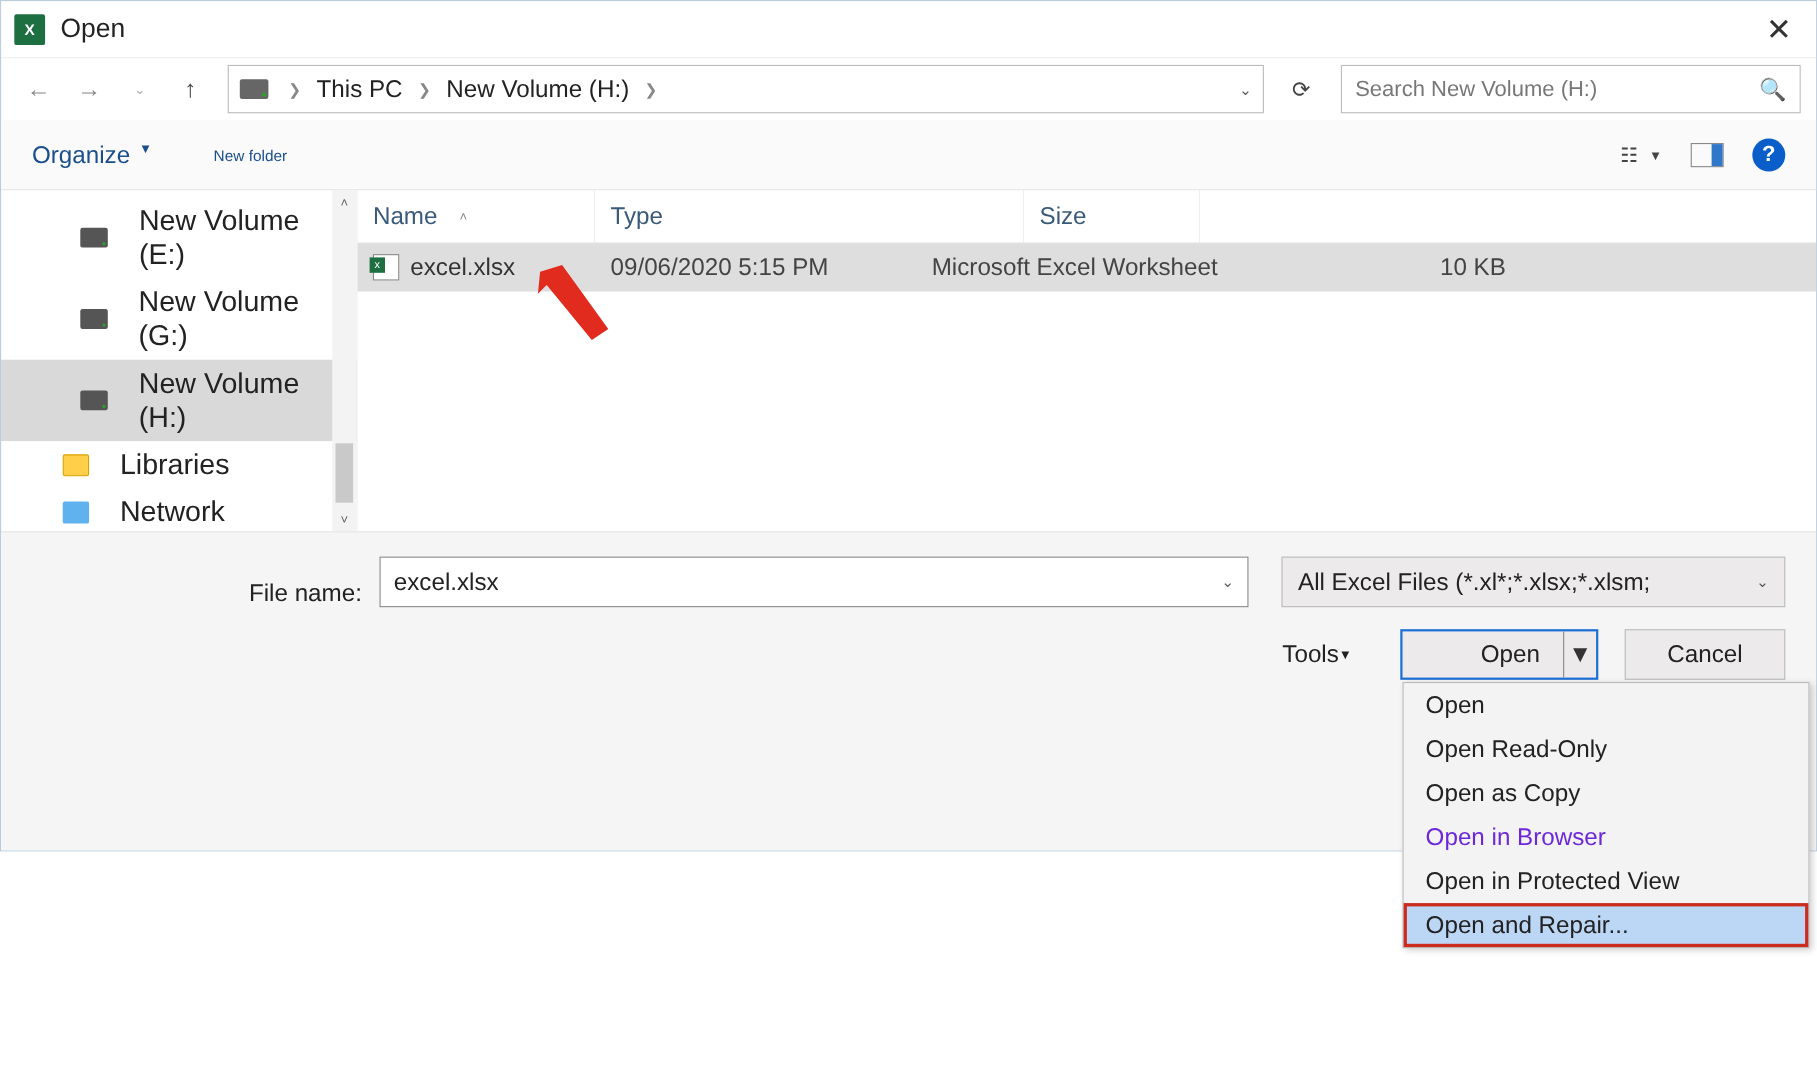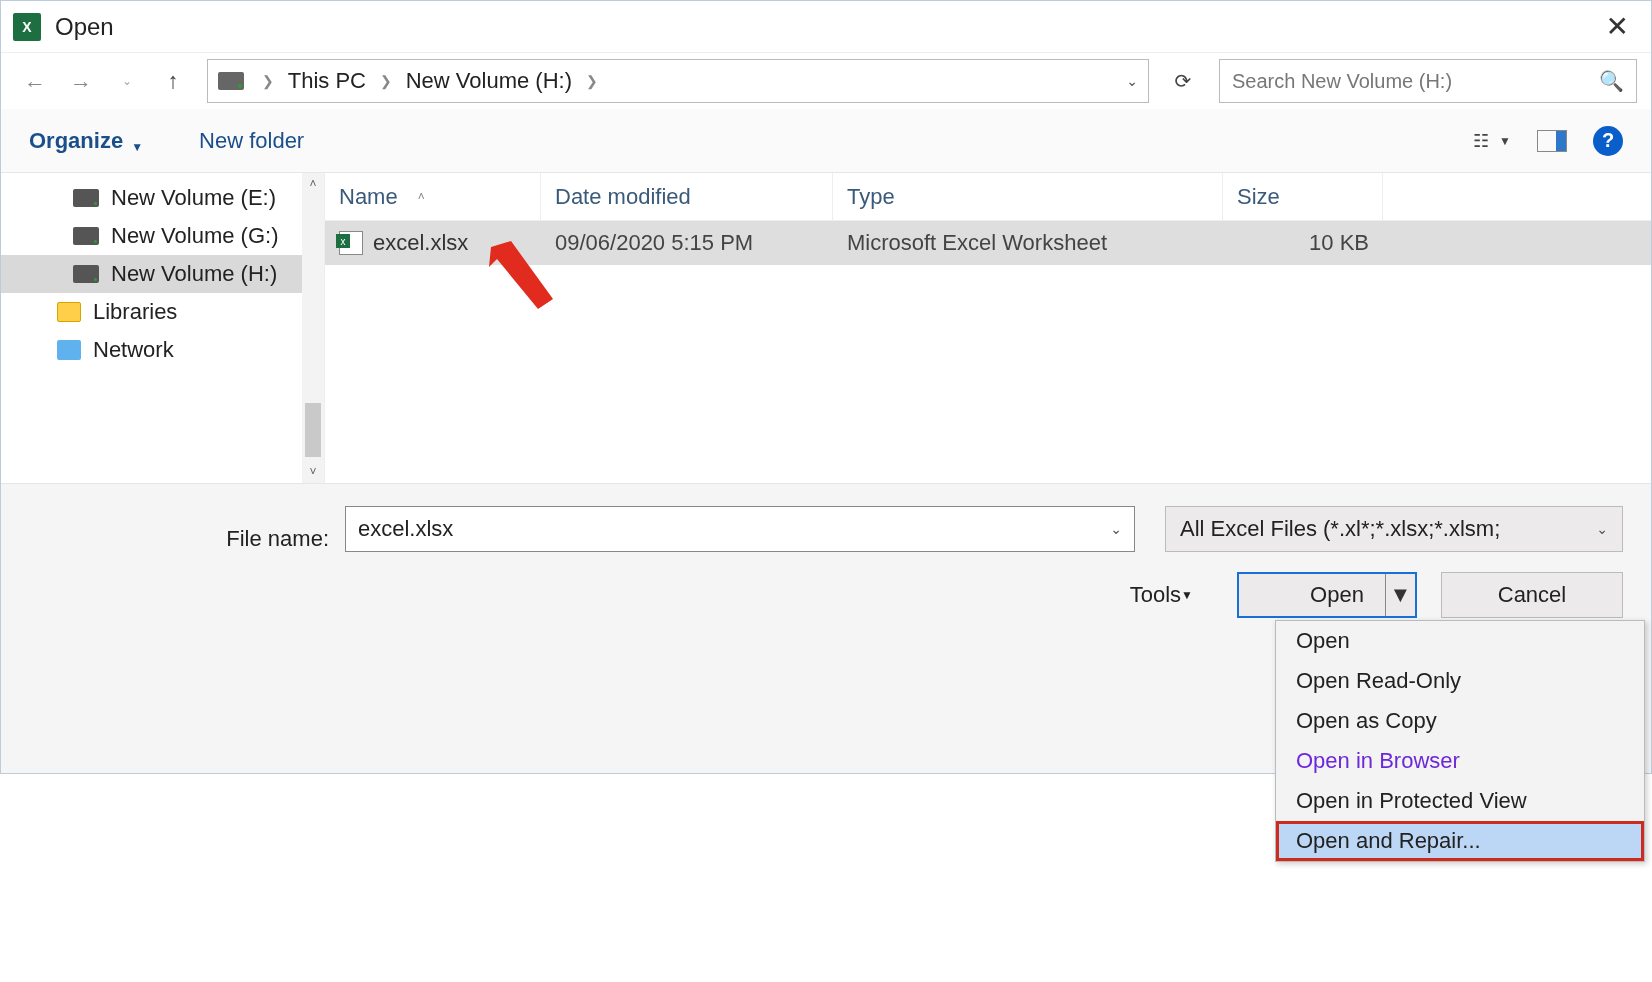--- a/index.html
+++ b/index.html
@@ -16,30 +16,30 @@
   .breadcrumb { flex:1; display:flex; align-items:center; border:1px solid #bbb; height:44px; padding:0 10px; gap:14px; margin:0 8px; }
   .drive-glyph { width:26px; height:18px; background:#666; border-radius:2px; position:relative; margin-right:4px;}
   .drive-glyph::after{ content:""; position:absolute; right:2px; bottom:2px; width:4px; height:4px; background:#2e9e2e; border-radius:50%;}
   .crumb-sep { color:#888; font-size:14px;}
   .crumb { color:#222; font-size:22px; }
   .crumb-drop { margin-left:auto; color:#555; font-size:14px;}
   .refresh { width:40px; height:40px; border:1px solid #fff; display:flex; align-items:center; justify-content:center; font-size:20px; color:#444;}
   .searchbox { width:418px; height:44px; border:1px solid #bbb; display:flex; align-items:center; padding:0 12px; margin-left:10px; color:#777; }
   .searchbox .s-icon { margin-left:auto; color:#555; }
   .toolbar2 { display:flex; align-items:center; height:64px; padding:0 28px; border-bottom:1px solid #e7e7e7; background:#fafafa; gap:26px;}
-  .toolbar2 .org { color:#1a4f8b; font-size:22px; display:flex; align-items:flex-end; gap:8px;font-weight:bold; }
-  .toolbar2 .newf { color:#1a4f8b; font-size:22px; margin-left:30px;}
+  .toolbar2 .org { color:#1a4f8b; font-size:22px; display:flex; align-items:flex-start; gap:8px; }
+  .toolbar2 .newf { color:#1a4f8b; font-size:14px; margin-left:30px;}
   .toolbar2 .t2spacer { flex:1;}
   .views-btn { display:flex; align-items:center; gap:10px; color:#444; font-size:18px;}
   .pane-btn { width:30px; height:22px; border:1px solid #888; position:relative;}
   .pane-btn::after { content:""; position:absolute; right:0; top:0; bottom:0; width:10px; background:#2f78c9;}
   .help-btn { width:30px; height:30px; border-radius:50%; background:#0a5ec9; color:#fff; display:flex; align-items:center; justify-content:center; font-weight:bold; font-size:20px;}
   .body { display:flex; height:310px; }
   .sidebar { width:324px; border-right:1px solid #eee; position:relative; padding-top:6px;}
-  .side-item { display:flex; align-items:center; gap:12px; padding:6px 8px 6px 72px; font-size:22px; color:#222; }
+  .side-item { display:flex; align-items:center; gap:28px; padding:6px 8px 6px 72px; font-size:26px; color:#222; }
   .side-item.indent { padding-left:56px;}
   .side-item.sel { background:#d9d9d9; }
   .drive-g { width:26px; height:18px; background:#555; border-radius:2px; position:relative;}
   .drive-g::after{ content:""; position:absolute; right:2px; bottom:2px; width:3px; height:3px; background:#2e9e2e; border-radius:50%;}
   .lib-g { width:24px; height:20px; background:#ffcf4a; border:1px solid #d8a400; border-radius:2px;}
   .net-g { width:24px; height:20px; background:#5fb2ee; border-radius:2px;}
   .scroll-track { position:absolute; right:0; top:0; bottom:0; width:22px; background:#f3f3f3; display:flex; flex-direction:column; align-items:center; }
   .scroll-arrow { height:22px; font-size:12px; color:#666; display:flex; align-items:center; justify-content:center; width:100%;}
   .scroll-thumb { position:absolute; bottom:26px; width:16px; height:54px; background:#c9c9c9; left:3px;}
   .filepane { flex:1; position:relative;}
@@ -65,21 +65,21 @@
   .fnlabel { font-size:22px; color:#222; width:300px; text-align:right;}
   .fninput { flex:0 0 790px; height:46px; border:1px solid #888; background:#fff; display:flex; align-items:center; padding:0 12px; font-size:22px; color:#222;}
   .fninput .dd { margin-left:auto; color:#555; font-size:14px;}
   .typefilter { flex:1; height:46px; border:1px solid #bbb; background:#eceaea; display:flex; align-items:center; padding:0 14px; font-size:22px; color:#222; margin-left:14px;}
   .typefilter .dd { margin-left:auto; color:#555; font-size:14px;}
   .btnrow { display:flex; align-items:center; gap:24px; margin-top:20px; justify-content:flex-end;}
   .tools { font-size:22px; color:#222; display:flex; align-items:center; margin-right:20px;}
   .btn { height:46px; background:#eceaea; border:1px solid #bbb; display:flex; align-items:center; justify-content:center; font-size:22px; color:#222;}
   .btn-open { width:180px; border:2px solid #1a6fd6; position:relative; padding-left:20px;}
   .btn-open .split { position:absolute; right:0; top:0; bottom:0; width:30px; border-left:1px solid #888; display:flex; align-items:center; justify-content:center; color:#333;}
-  .btn-cancel { width:182px;}
+  .btn-cancel { width:146px;}
   .menu { position:absolute; right:6px; top:136px; width:370px; background:#f3f3f3; border:1px solid #bbb; box-shadow:2px 2px 6px rgba(0,0,0,.2);}
   .mitem { padding:7px 20px; font-size:22px; color:#222;}
   .mitem.disabled { color:#6d28d9;}
   .mitem.hl { background:#bcd7f5; outline:3px solid #cc2b1e; outline-offset:-3px;padding-left:20px;}
 </style>
 </head>
 <body>
 
 <div class="window">
 
@@ -154,21 +154,20 @@
         <div class="scroll-arrow" style="margin-top:auto">˅</div>
       </div>
     </div>
 
     <div class="filepane">
       <div class="cols">
         <div class="col name">
             <span>Name</span>
             <span class="sort-caret">˄</span>
           </div>
-        <div class="col date">Date modified</div>
         <div class="col type">Type</div>
         <div class="col size">Size</div>
       </div>
       <div class="row">
         <div class="cell name">
             <span class="xfile-icon"></span>
             <span>excel.xlsx</span>
           </div>
         <div class="cell date">09/06/2020 5:15 PM</div>
         <div class="cell type">Microsoft Excel Worksheet</div>

